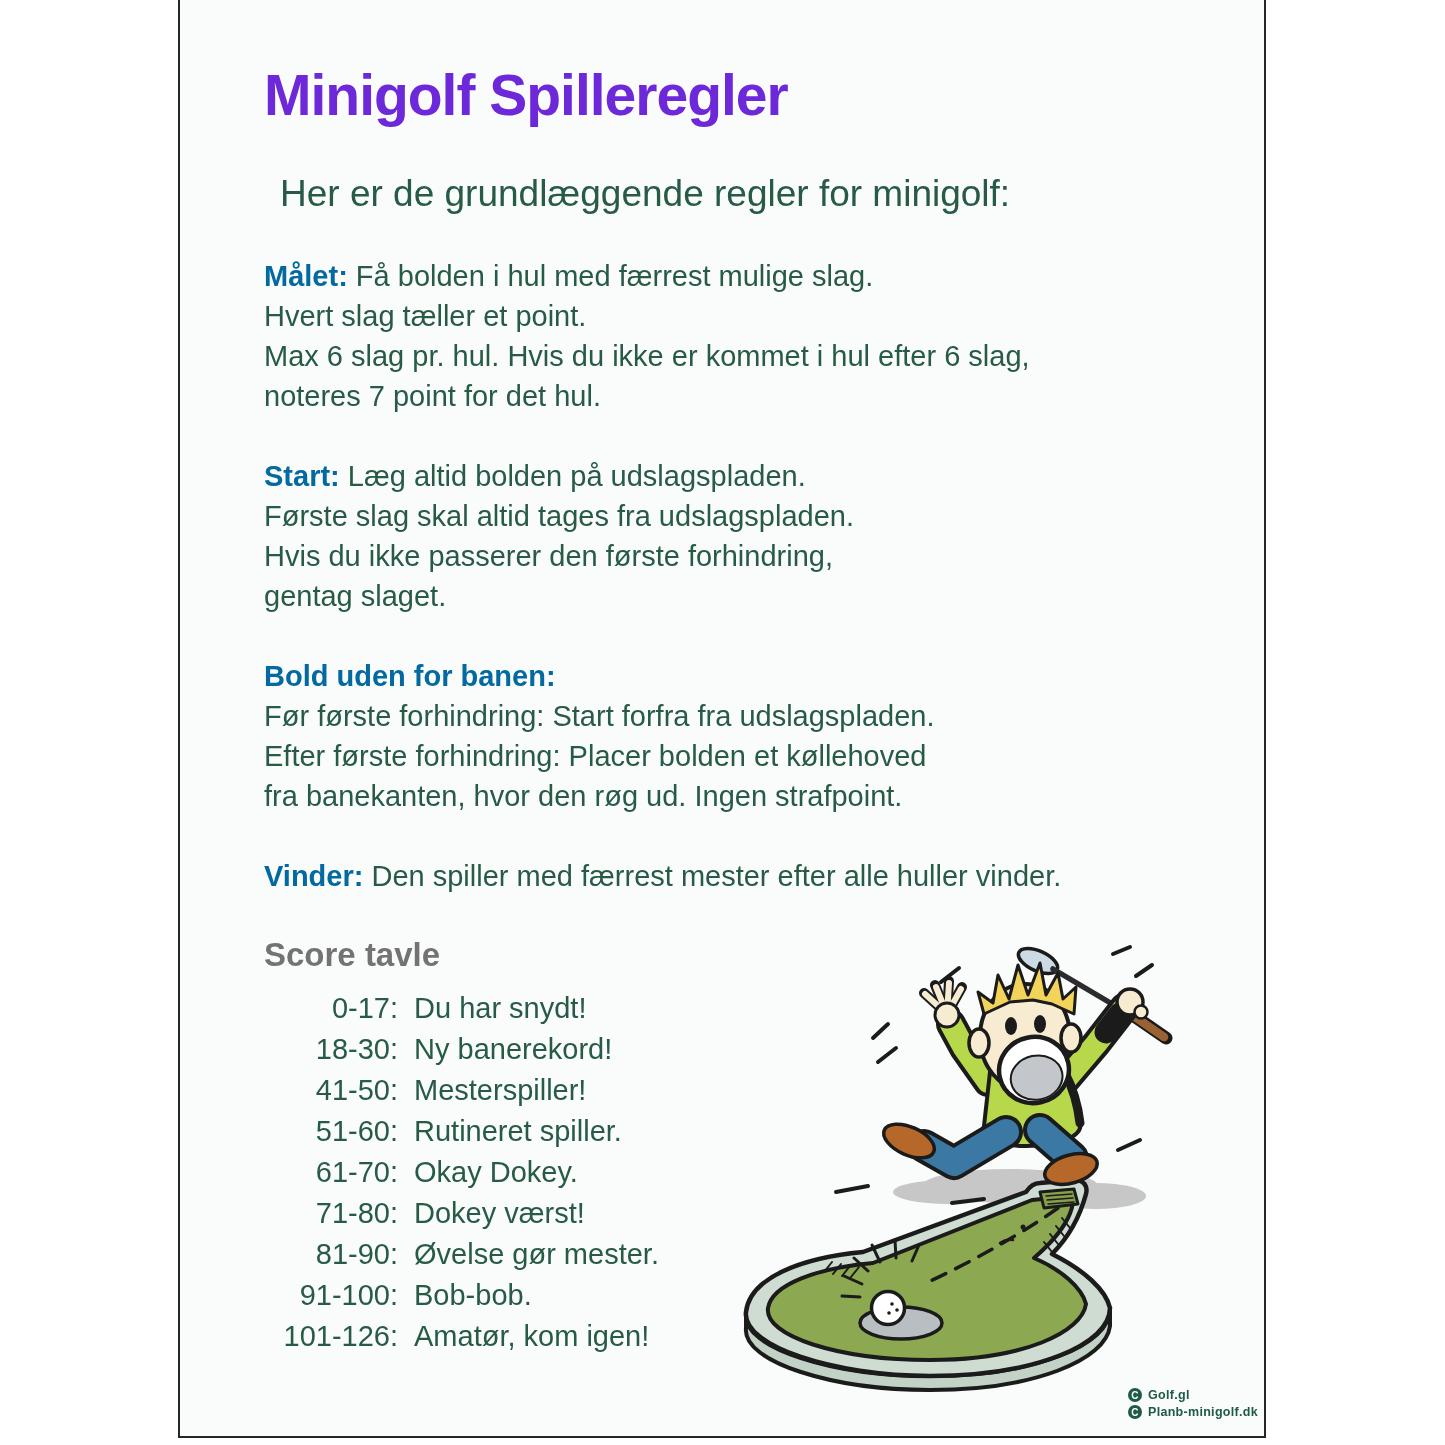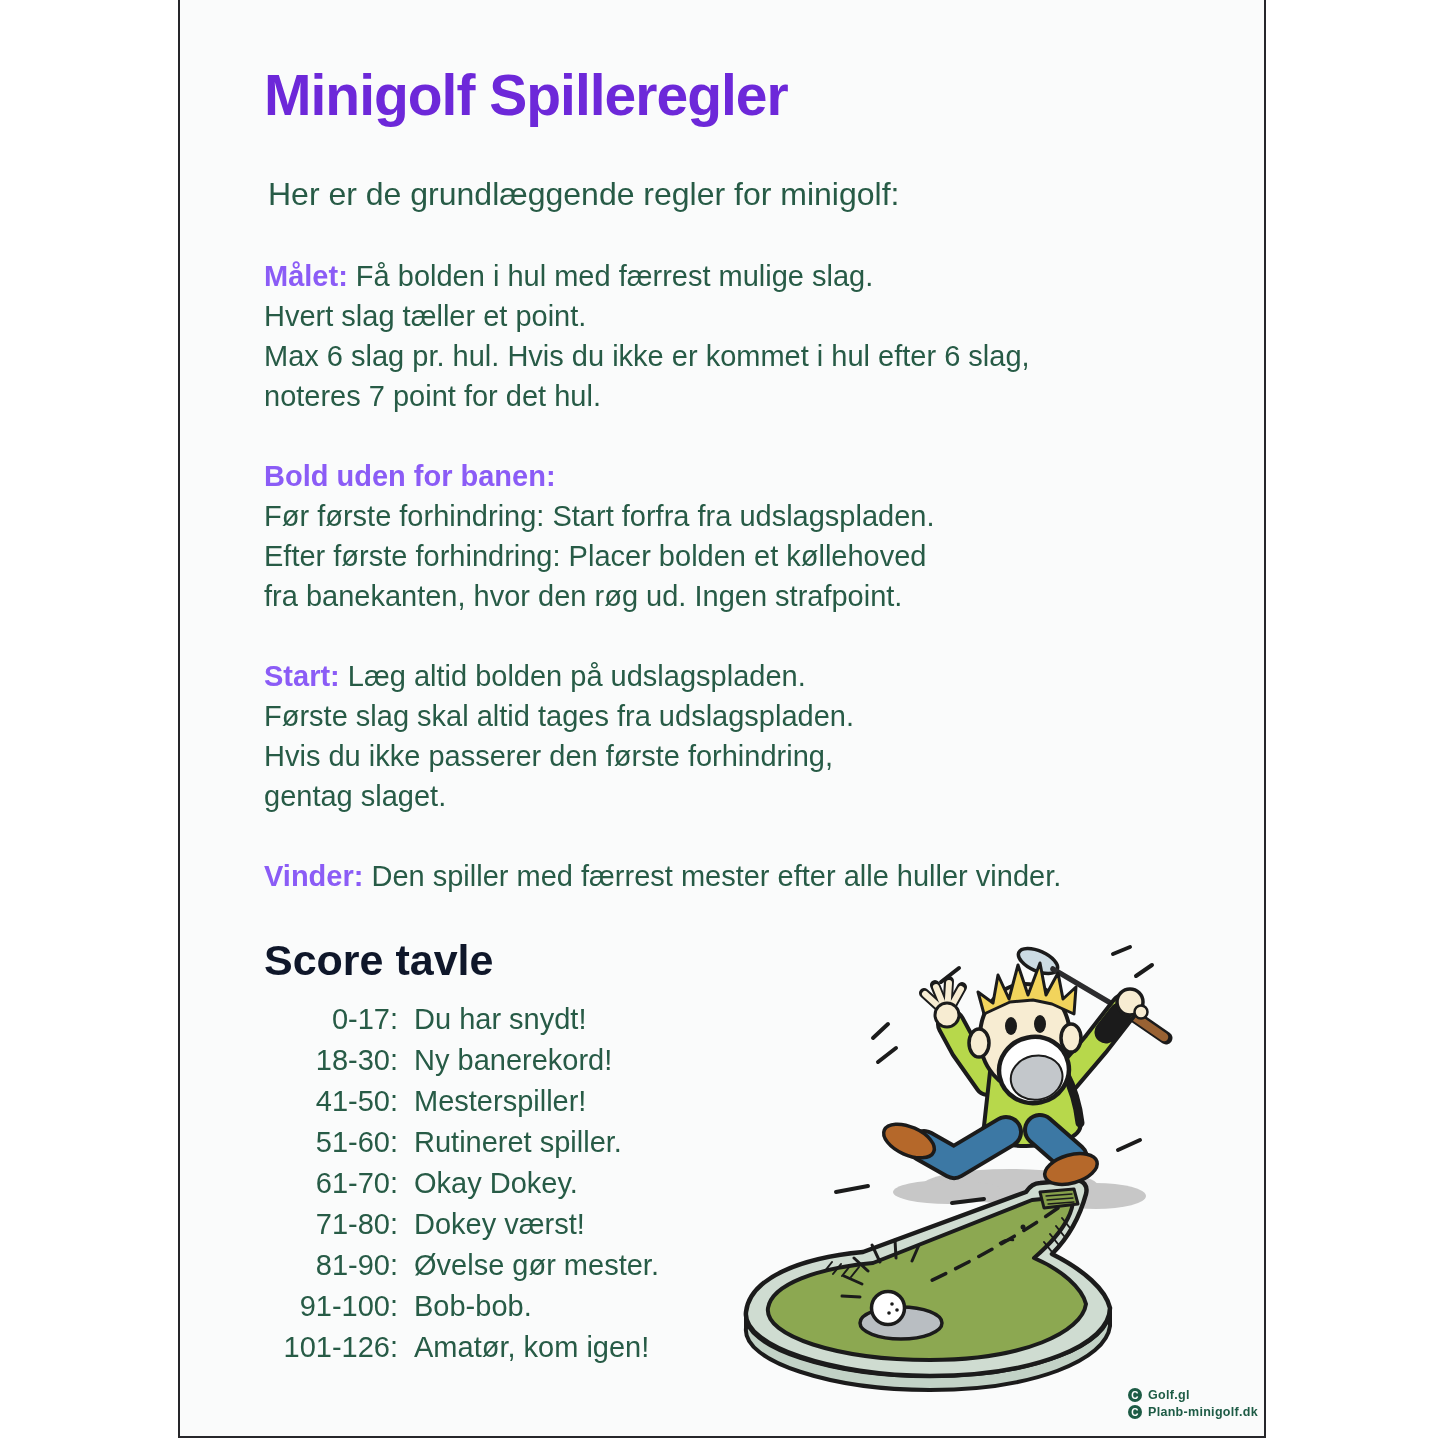--- a/index.html
+++ b/index.html
@@ -23,34 +23,34 @@
     color:#275b46;
   }
   .title {
     font-size:57px;
     font-weight:bold;
     letter-spacing:-1px;
     color:#6d28d9;
     margin:0 0 46px 0;
   }
   .intro {
-    font-size:32px;
+    font-size:37px;
     line-height:40px;
-    margin:0 0 42px 4px;
+    margin:0 0 42px 16px;
   }
   .para {
     font-size:29px;
     line-height:40px;
     margin:0 0 40px 0;
   }
-  .para strong, .intro strong { font-weight:bold; color:#8b5cf6; }
+  .para strong, .intro strong { font-weight:bold; color:#0369a1; }
   .score-heading {
-    font-size:43px;
+    font-size:33px;
     font-weight:bold;
-    color:#0f172a;
+    color:#737373;
     margin:2px 0 14px 0;
   }
   .score-table { position:relative; z-index:2; }
   .score-row {
     display:flex;
     font-size:29px;
     line-height:41px;
   }
   .score-range { width:134px; text-align:right; white-space:nowrap; }
   .score-label { margin-left:16px; white-space:nowrap; }
@@ -98,29 +98,29 @@
 
     <h1 class="title">Minigolf Spilleregler</h1>
 
     <p class="intro">Her er de grundlæggende regler for minigolf:</p>
 
     <p class="para"><strong>Målet:</strong> <span>Få bolden i hul med færrest mulige slag.</span><br>
       <span>Hvert slag tæller et point.</span><br>
       <span>Max 6 slag pr. hul. Hvis du ikke er kommet i hul efter 6 slag,</span><br>
       <span>noteres 7 point for det hul.</span></p>
 
+    <p class="para"><strong>Start:</strong> <span>Læg altid bolden på udslagspladen.</span><br>
+      <span>Første slag skal altid tages fra udslagspladen.</span><br>
+      <span>Hvis du ikke passerer den første forhindring,</span><br>
+      <span>gentag slaget.</span></p>
+
     <p class="para"><strong>Bold uden for banen:</strong><br>
       <span>Før første forhindring: Start forfra fra udslagspladen.</span><br>
       <span>Efter første forhindring: Placer bolden et køllehoved</span><br>
       <span>fra banekanten, hvor den røg ud. Ingen strafpoint.</span></p>
-
-    <p class="para"><strong>Start:</strong> <span>Læg altid bolden på udslagspladen.</span><br>
-      <span>Første slag skal altid tages fra udslagspladen.</span><br>
-      <span>Hvis du ikke passerer den første forhindring,</span><br>
-      <span>gentag slaget.</span></p>
 
     <p class="para"><strong>Vinder:</strong> <span>Den spiller med færrest mester efter alle huller vinder.</span></p>
 
     <h2 class="score-heading">Score tavle</h2>
 
     <div class="score-table">
       <div class="score-row">
           <span class="score-range">0-17:</span>
           <span class="score-label">Du har snydt!</span>
         </div>

